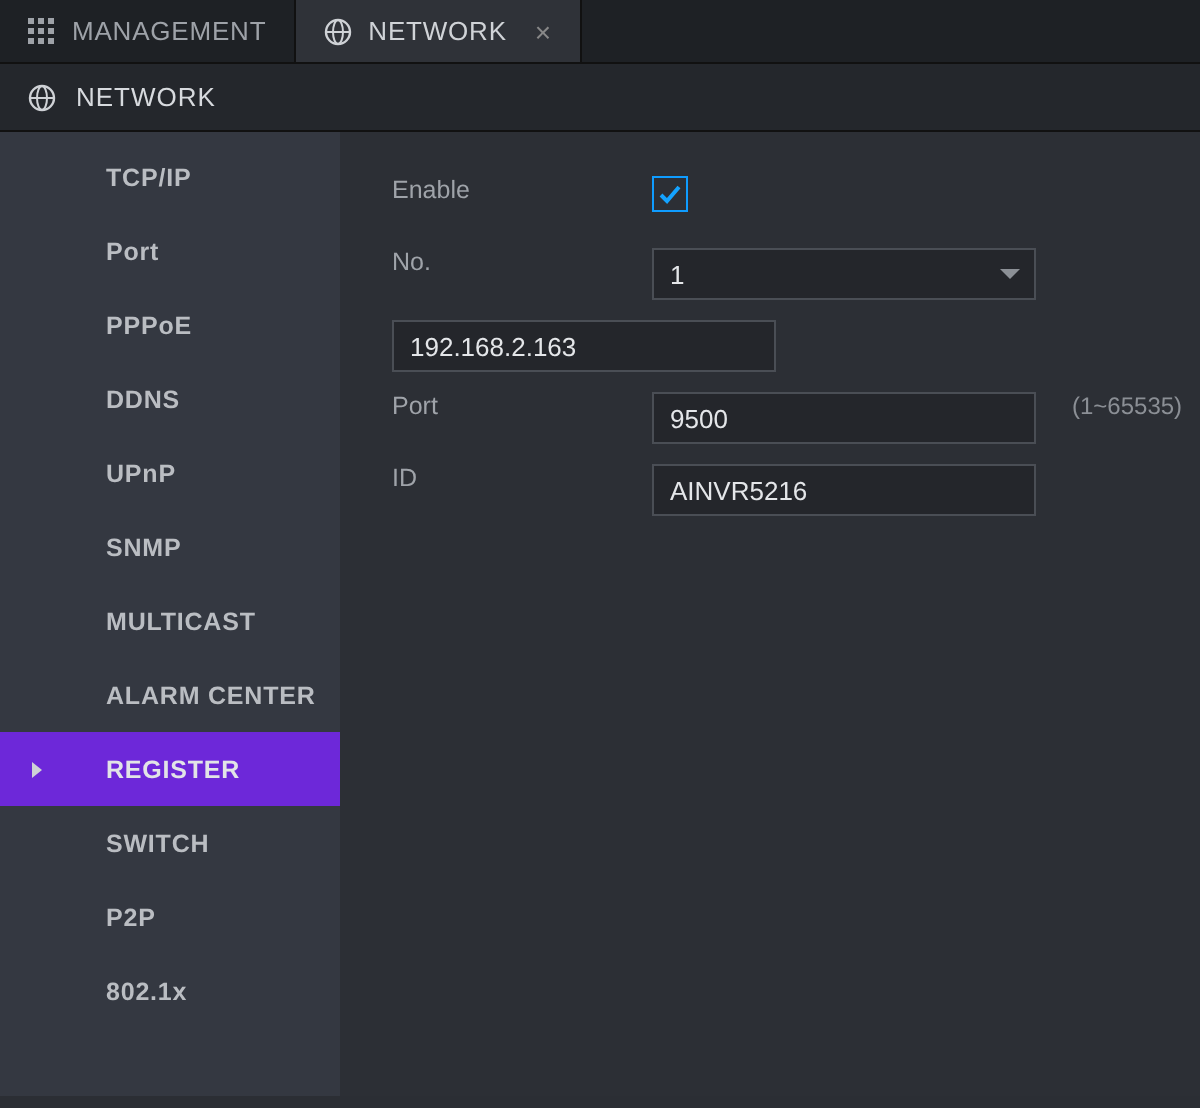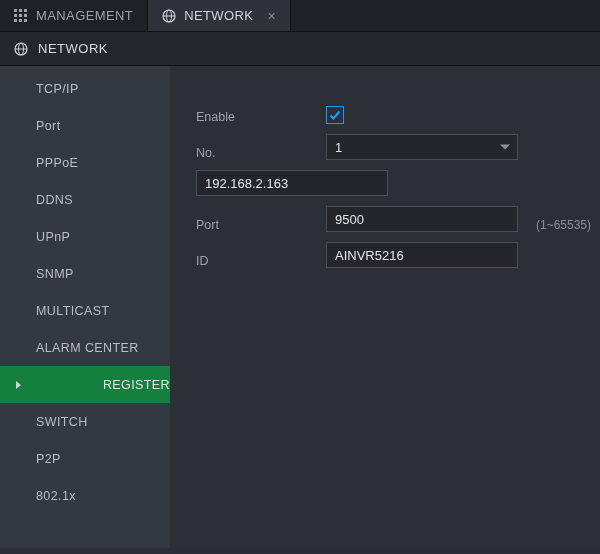--- a/index.html
+++ b/index.html
@@ -58,51 +58,51 @@
   }
   .sidebar {
     width: 170px;
     background: #343841;
     padding-top: 4px;
   }
   .side-item {
     display: flex;
     align-items: center;
     height: 37px;
-    padding-left: 36px;
+    padding-left: 53px;
     color: #babdc2;
     font-size: 12.5px;
     letter-spacing: 0.4px;
     cursor: pointer;
     position: relative;
+    font-weight: bold;
   }
   .side-item.active {
-    background: #15803d;
+    background: #6d28d9;
     color: #e2e4e7;
-    justify-content: flex-end;
   }
   .side-item.active::before {
     content: "";
     position: absolute;
     left: 16px;
     top: 50%;
     transform: translateY(-50%);
     width: 0; height: 0;
     border-top: 4px solid transparent;
     border-bottom: 4px solid transparent;
     border-left: 5px solid #cfd2d6;
   }
   .form {
     flex: 1;
     background: #2c2f35;
     padding: 22px 0 0 26px;
   }
   .row {
     display: flex;
-    align-items: flex-end;
+    align-items: flex-start;
     height: 36px;
   }
   .label {
     width: 130px;
     color: #9fa3a9;
     font-size: 12.5px;
   }
   .checkbox {
     width: 18px; height: 18px;
     border: 1px solid #0f9cff;

